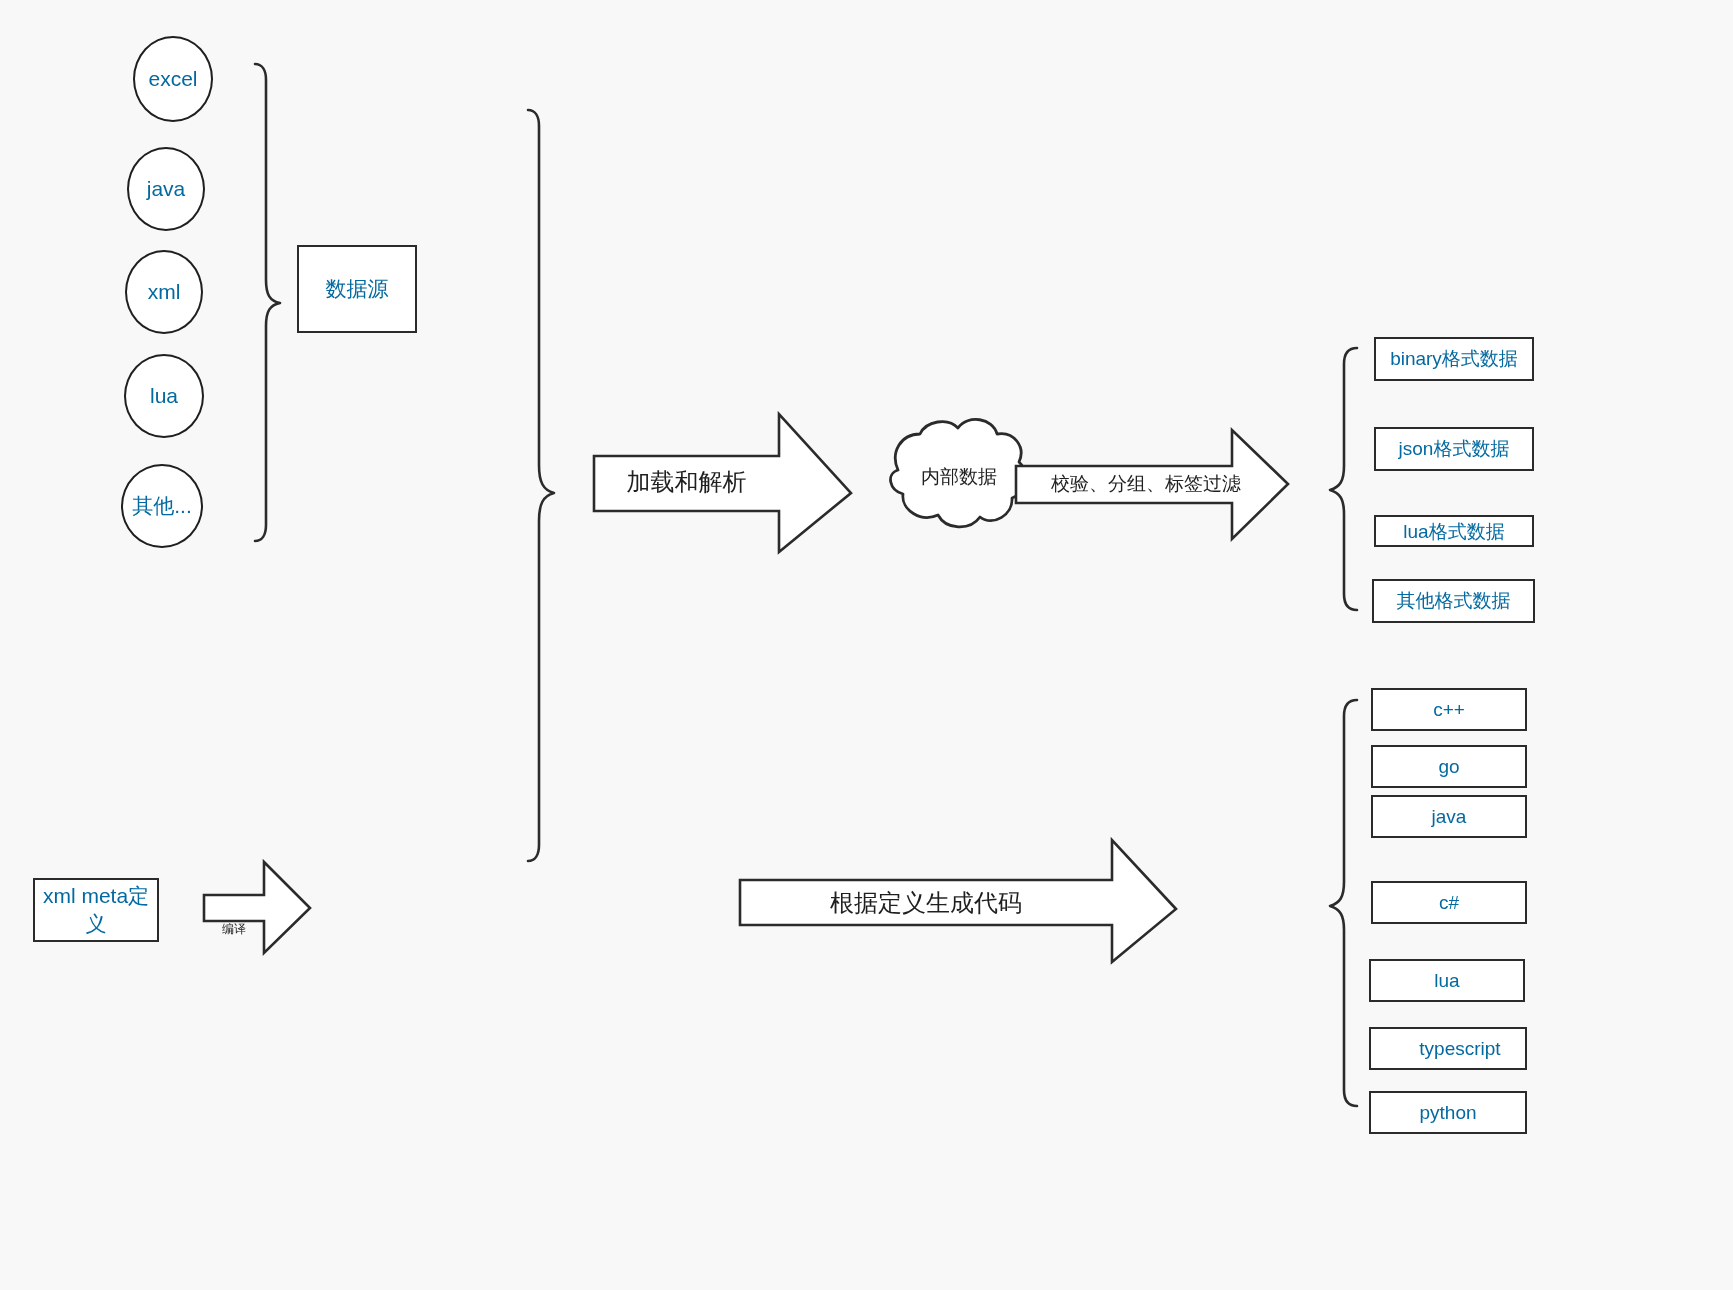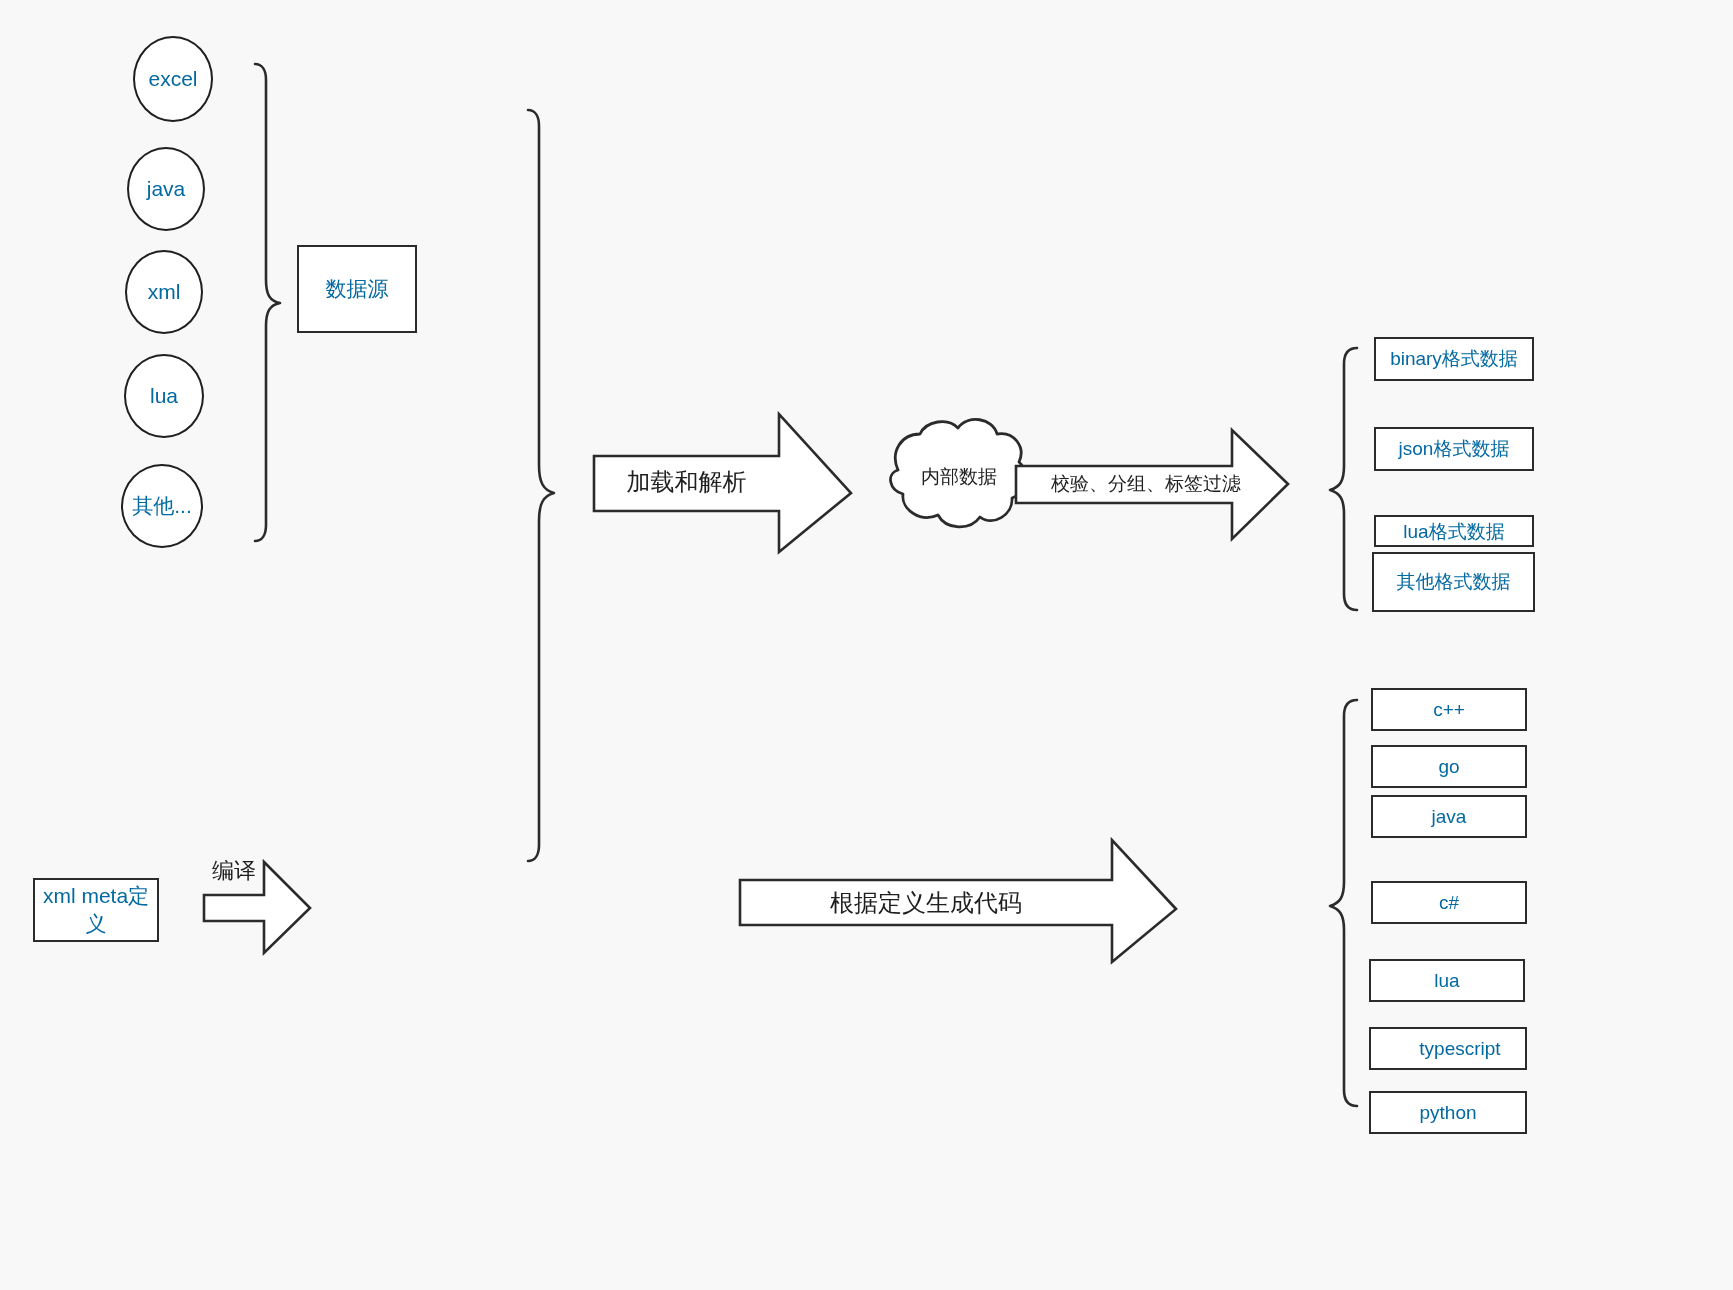--- a/index.html
+++ b/index.html
@@ -122,21 +122,21 @@
     <span>其他...</span>
   </div>
 
   <div class="node rect" style="left:297px;top:245px;width:120px;height:88px;">
     <span>数据源</span>
   </div>
 
   <div class="node rect" style="left:33px;top:878px;width:126px;height:64px;padding:0 6px;line-height:1.35;">
     <span>xml meta定义</span>
   </div>
-  <div class="arrow-label" style="left:204px;top:858px;width:60px;height:26px;font-size:22px;">
+  <div class="arrow-label" style="left:204px;top:916px;width:60px;height:26px;font-size:12px;">
     <span>编译</span>
   </div>
 
   <div class="arrow-label" style="left:594px;top:468px;width:185px;height:28px;">
     <span>加载和解析</span>
   </div>
 
   <div class="arrow-label" style="left:898px;top:463px;width:122px;height:28px;font-size:19px;">
     <span>内部数据</span>
   </div>
@@ -151,21 +151,21 @@
 
   <div class="node outbox" style="left:1374px;top:337px;width:160px;height:44px;">
     <span>binary格式数据</span>
   </div>
   <div class="node outbox" style="left:1374px;top:427px;width:160px;height:44px;">
     <span>json格式数据</span>
   </div>
   <div class="node outbox" style="left:1374px;top:515px;width:160px;height:32px;align-items:flex-end;">
     <span>lua格式数据</span>
   </div>
-  <div class="node outbox" style="left:1372px;top:552px;width:163px;height:60px;">
+  <div class="node outbox" style="left:1372px;top:579px;width:163px;height:44px;">
     <span>其他格式数据</span>
   </div>
 
   <div class="node outbox" style="left:1371px;top:688px;width:156px;height:43px;">
     <span>c++</span>
   </div>
   <div class="node outbox" style="left:1371px;top:745px;width:156px;height:43px;">
     <span>go</span>
   </div>
   <div class="node outbox" style="left:1371px;top:795px;width:156px;height:43px;">

